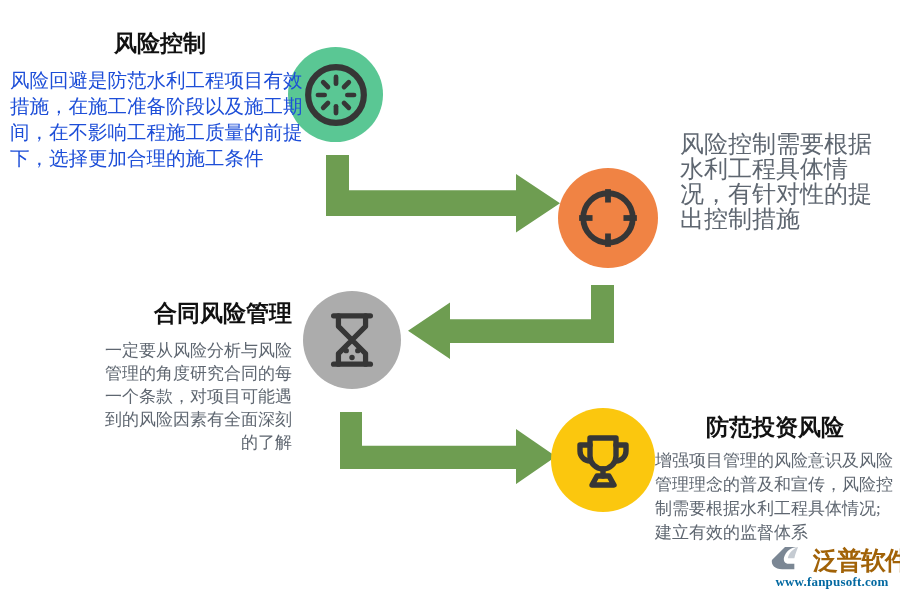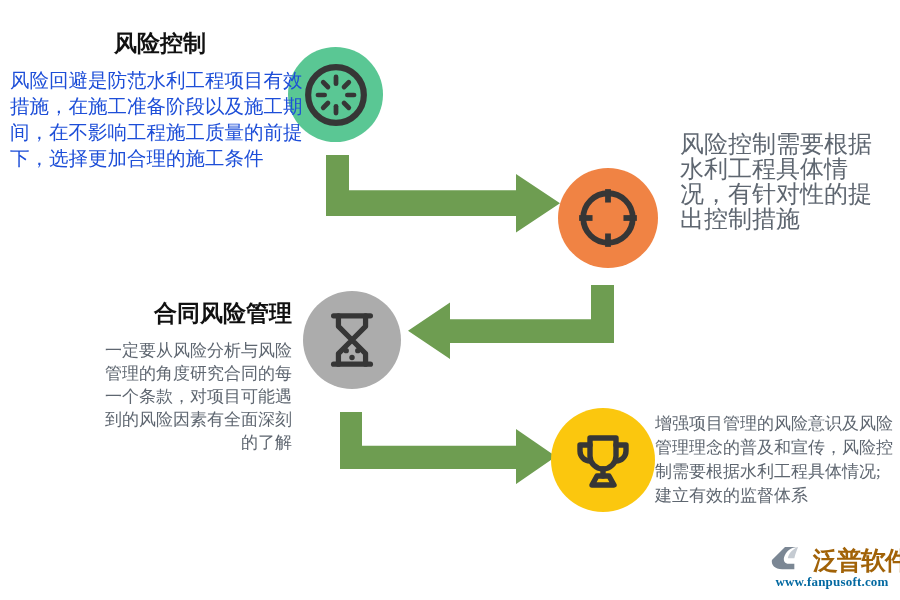--- a/index.html
+++ b/index.html
@@ -188,20 +188,21 @@
         <path d="M19,10 L45,10 L45,28 A13,13 0 0 1 19,28 Z"></path>
         <path d="M19,17 L9,17 L9,23 A10,10 0 0 0 19,33"></path>
         <path d="M45,17 L55,17 L55,23 A10,10 0 0 1 45,33"></path>
         <line x1="32" y1="41" x2="32" y2="48"></line>
         <path d="M21,57 L26,48 L38,48 L43,57 Z"></path>
       </g>
     </svg>
   </div>
 
   <div class="block" id="block-invest">
+    <div class="heading">防范投资风险</div>
     <div class="body">增强项目管理的风险意识及风险管理理念的普及和宣传，风险控制需要根据水利工程具体情况;建立有效的监督体系</div>
   </div>
 
   <div id="logo">
     <div class="logo-row">
       <svg class="logo-mark" viewBox="0 0 32 30">
         <path d="M2,15 L16,1 L30,1 C22,1 17,6 15,12 C14,16 16,19 20,19 L26,19 L26,25 L13,25 C5,25 1,20 2,15 Z" fill="#7b8794"></path>
         <path d="M30,1 C24,3 20,8 19,13 L26,13 C27,8 29,4 30,1 Z" fill="#c5cbd2"></path>
       </svg>
       <span class="logo-word">泛普软件</span>

